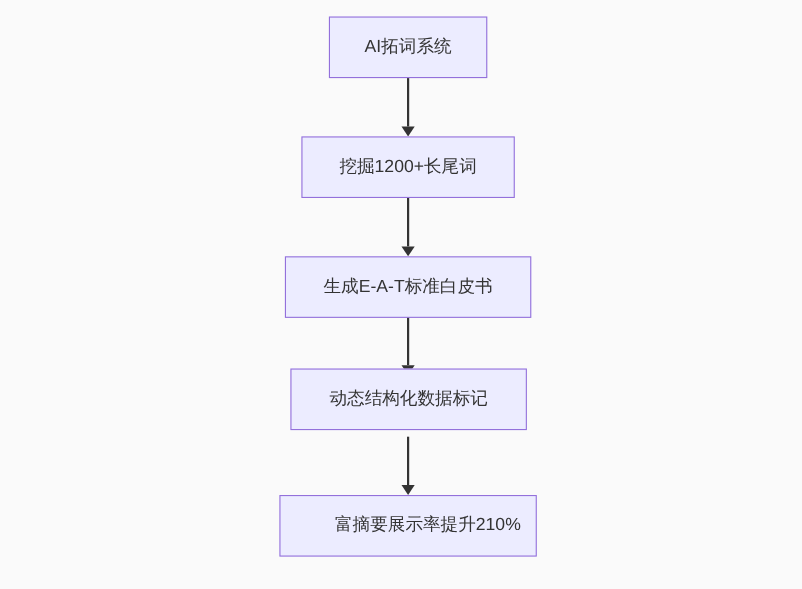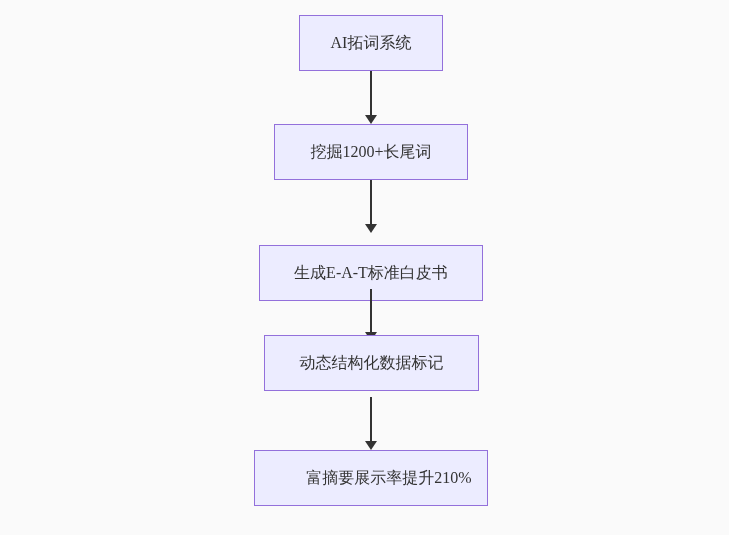--- a/index.html
+++ b/index.html
@@ -2,21 +2,21 @@
 <html style="--bg: #fafafa; --node-fill: #ECECFF; --node-border: #9370DB; --node-text: #333333; --edge: #333333;"><head>
 <meta charset="utf-8">
 <style>
   :root {
     --bg: #fafafa;
     --node-fill: #ECECFF;
     --node-border: #9370DB;
     --node-text: #333333;
     --edge: #333333;
   }
-  * { box-sizing: border-box; margin: 0; padding: 0; font-family: Liberation Serif, serif; }
+  * { box-sizing: border-box; margin: 0; padding: 0; }
   html, body {
     width: 729px;
     height: 535px;
     overflow: hidden;
     background: var(--bg);
     font-family: "Liberation Sans", "DejaVu Sans", sans-serif;
   }
   .canvas {
     position: relative;
     width: 729px;
@@ -30,21 +30,21 @@
     display: flex;
     align-items: center;
     justify-content: center;
     font-size: 16px;
     color: var(--node-text);
     text-align: center;
     line-height: 1.2;
   }
   .flow-node.n1 { top: 15px;  left: 299px; width: 144px; }
   .flow-node.n2 { top: 124px; left: 274px; width: 194px; }
-  .flow-node.n3 { top: 233px; left: 259px; width: 224px; margin-top: 12px; }
+  .flow-node.n3 { top: 233px; left: 259px; width: 224px; }
   .flow-node.n4 { top: 335px; left: 264px; width: 215px; }
   .flow-node.n5 { top: 450px; left: 254px; width: 234px; padding-left: 36px; }
 
   .flow-arrow {
     position: absolute;
     left: 365px;
     width: 12px;
     display: flex;
     flex-direction: column;
     align-items: center;

